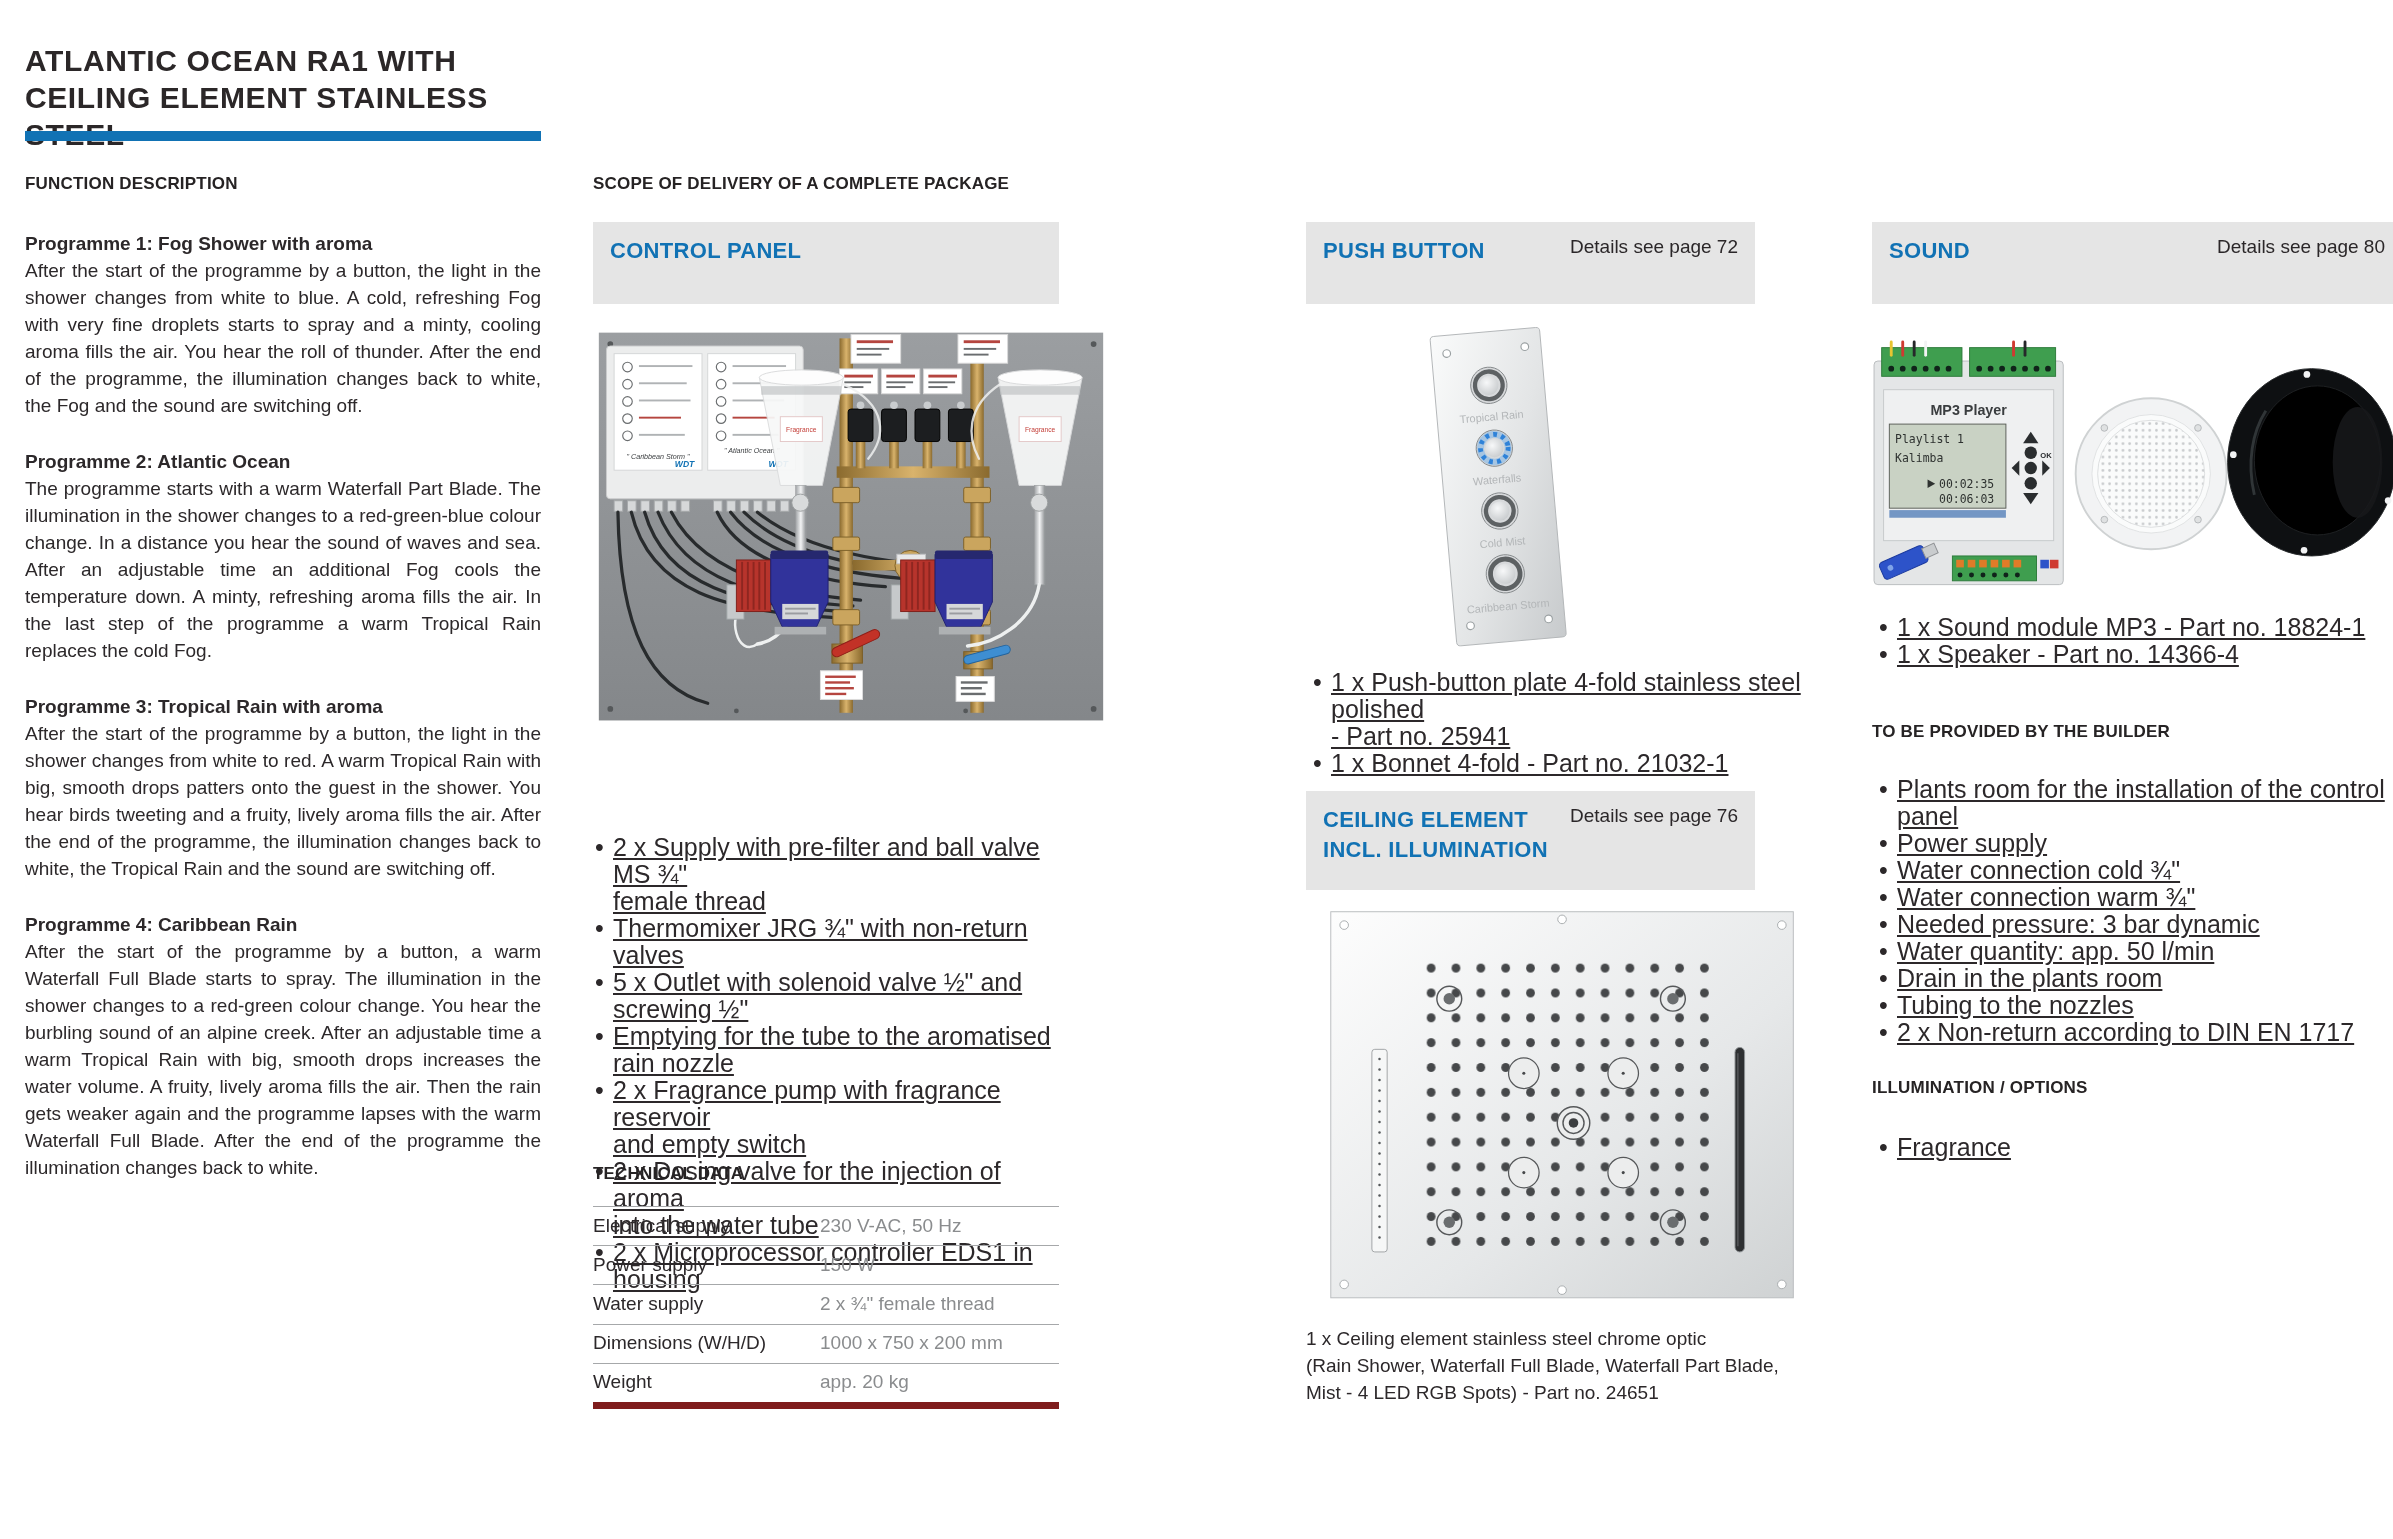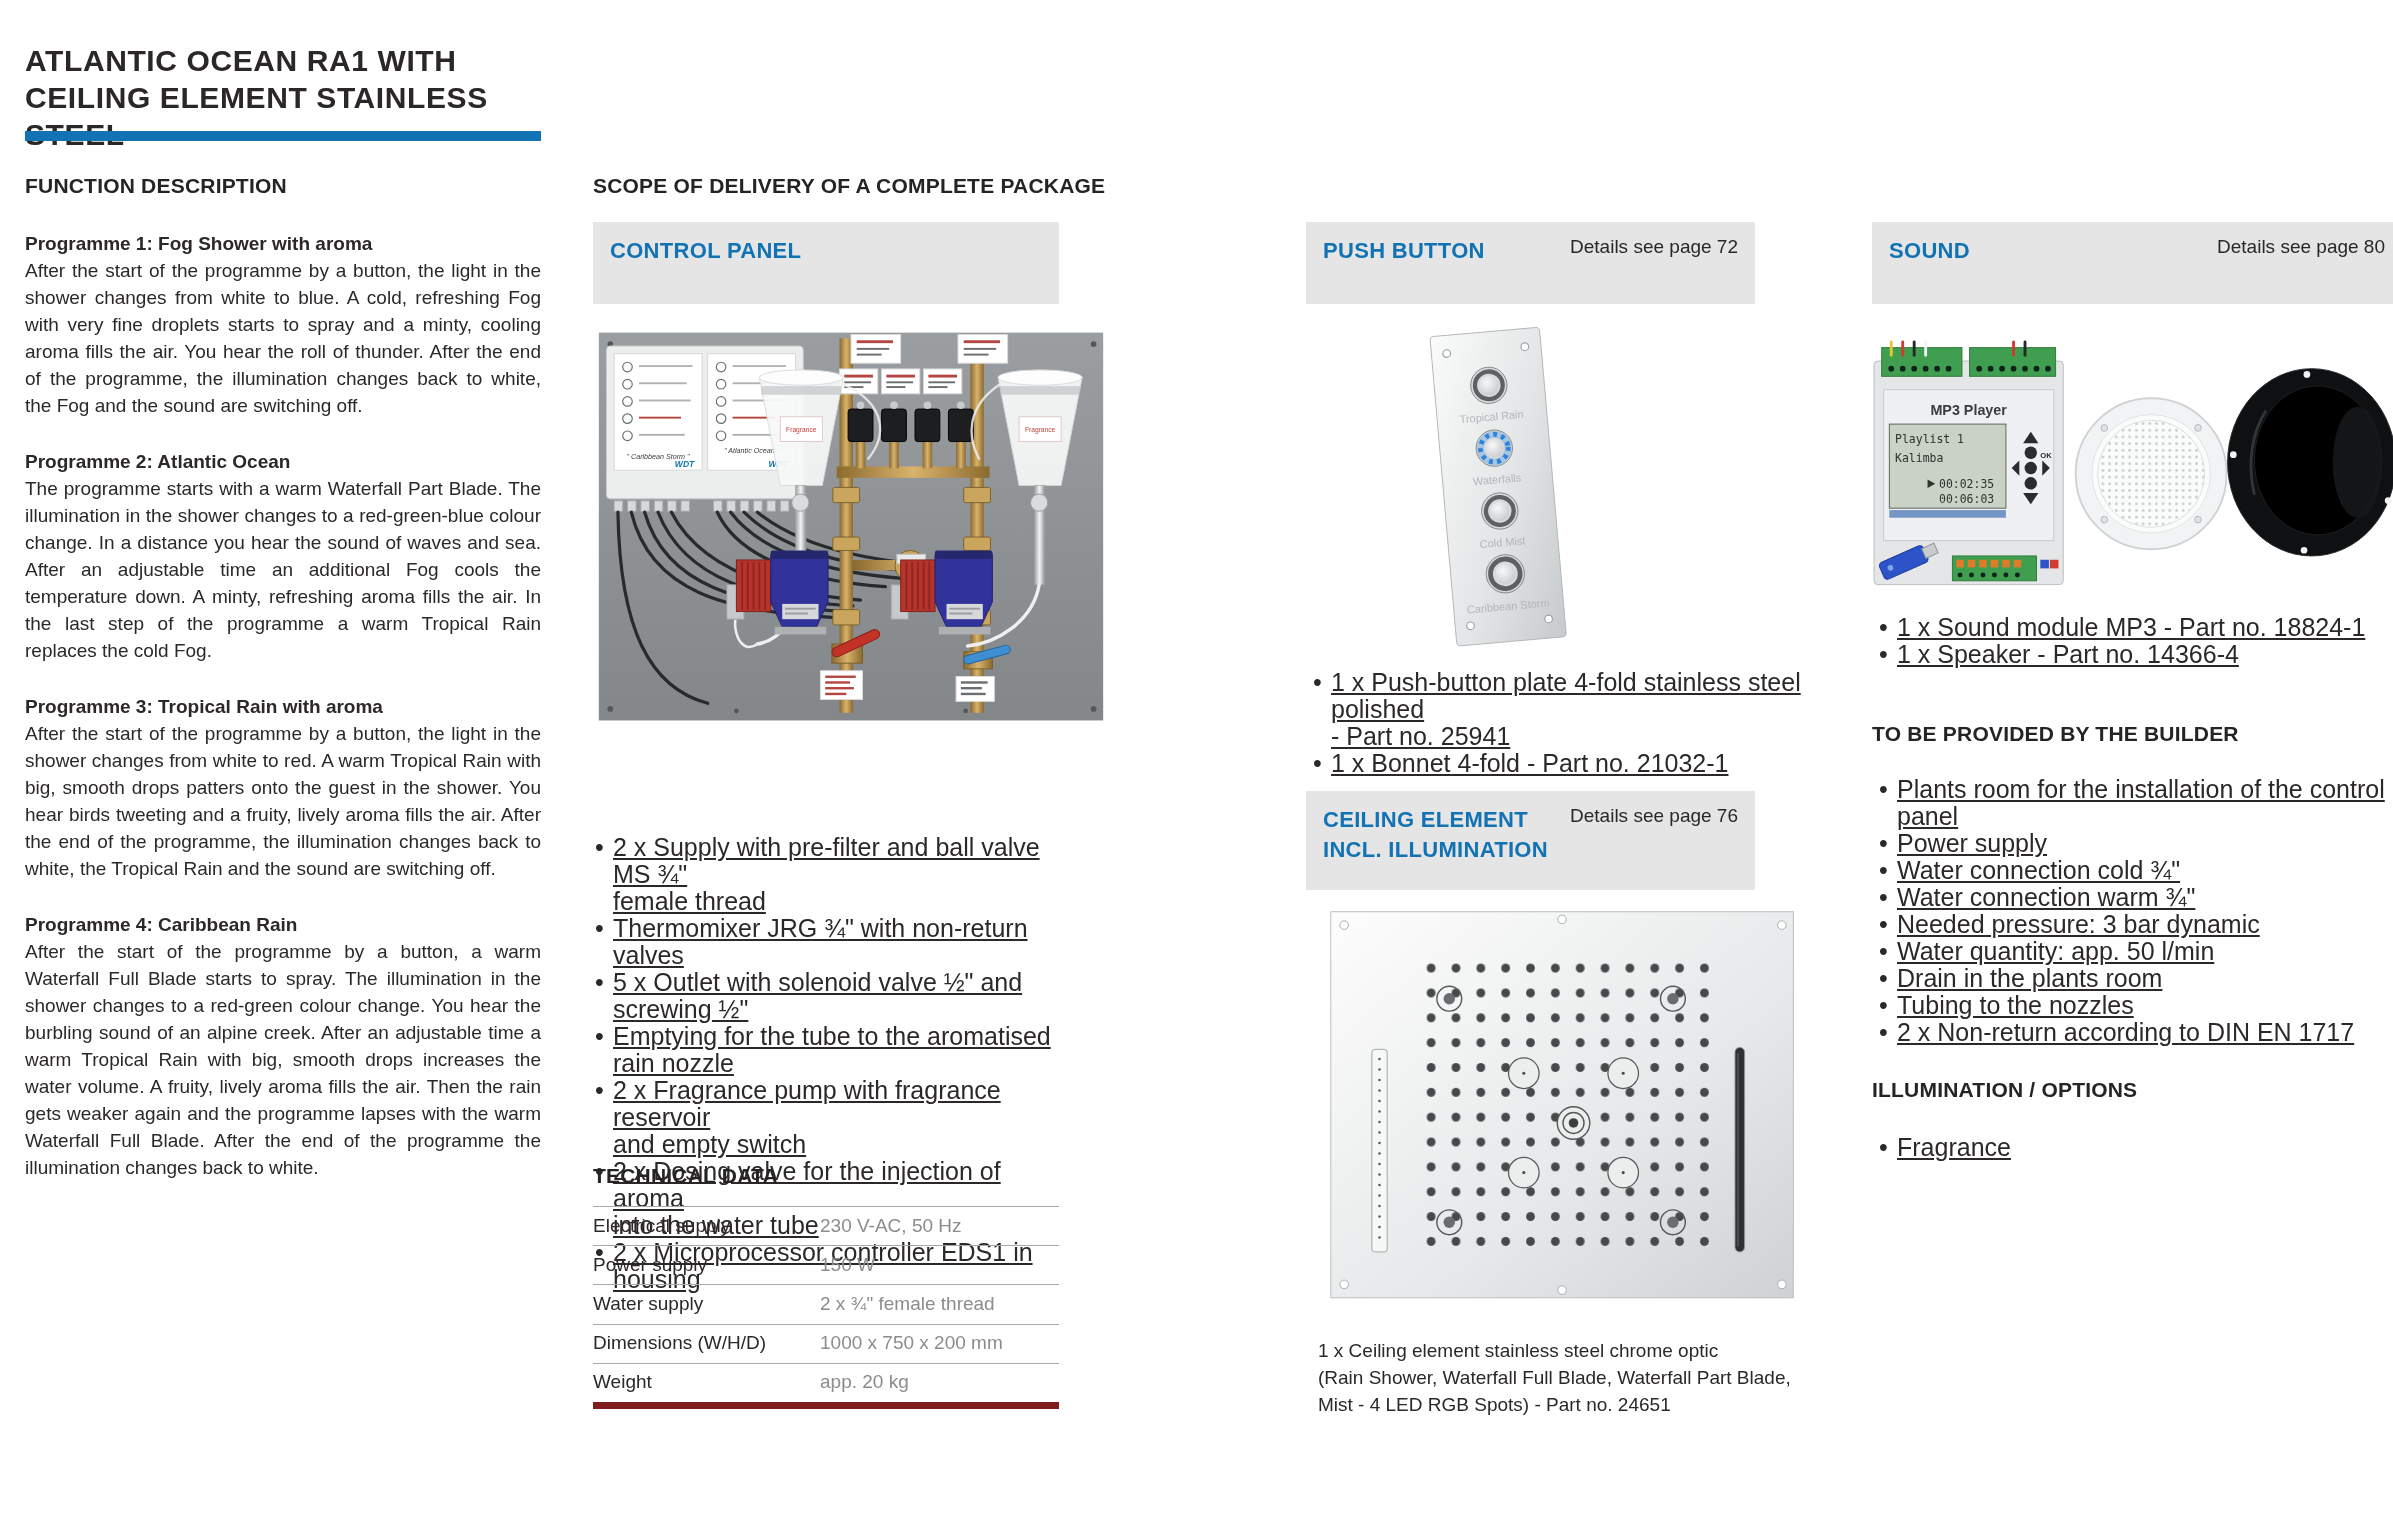--- a/index.html
+++ b/index.html
@@ -4,21 +4,21 @@
 <style>
   html,body{margin:0;padding:0;background:#fff;}
   .page{position:relative;width:2394px;height:1540px;background:#ffffff;overflow:hidden;
         color:#2b2729;font-family:"Liberation Sans",sans-serif;}
   .abs{position:absolute;}
   
   .doc-title{left:25px;top:42px;width:535px;font-size:30px;line-height:37px;
              letter-spacing:0.6px;color:#2b2728;font-weight:700;}
   .title-rule{left:25px;top:131px;width:516px;height:9.6px;background:#1172b4;}
   
-  .sec-head{font-size:21px;font-weight:bold;letter-spacing:0.2px;color:#262324;}
+  .sec-head{font-size:17px;font-weight:bold;letter-spacing:0.2px;color:#262324;}
   .panel-head{background:#e5e5e5;box-sizing:border-box;padding:14.3px 17px 0 17px;height:82px;
               display:flex;justify-content:space-between;align-items:flex-start;}
   .panel-head.tall{height:99px;}
   .ph-title{color:#1172b4;font-weight:bold;font-size:22px;line-height:30px;letter-spacing:0.3px;}
   .ph-details{font-size:19px;color:#2b2729;white-space:nowrap;}
   
   .body-txt{font-size:19px;line-height:27px;color:#2c282a;}
   .just{text-align:justify;}
   .prog{margin:0 0 29px 0;}
   .prog h4{margin:0;font-size:19px;line-height:27px;font-weight:bold;}
@@ -514,21 +514,21 @@
             <circle cx="63" cy="347" r="1.3"></circle>
         </g>
       </g>
       <g>
         <rect x="435" y="148" width="10" height="214" rx="5" fill="#2e3032" stroke="#8e9294"></rect>
         <path d="M438,154 V356" stroke="#55585a" stroke-width="1.5"></path>
       </g>
     </svg>
   </figure>
 
-  <p class="abs body-txt preline" style="left:1306px;top:1325px;width:516px;margin:12px;">1 x Ceiling element stainless steel chrome optic
+  <p class="abs body-txt preline" style="left:1306px;top:1325px;width:516px;margin:0;">1 x Ceiling element stainless steel chrome optic
 (Rain Shower, Waterfall Full Blade, Waterfall Part Blade,
 Mist - 4 LED RGB Spots) - Part no. 24651</p>
 
   <div class="abs panel-head" style="left:1872px;top:222px;width:530px;">
     <span class="ph-title">SOUND</span>
     <span class="ph-details">Details see page 80</span>
   </div>
 
   <figure class="abs" style="left:1872px;top:340px;">
     <svg width="522" height="258" viewBox="0 0 546 270">

